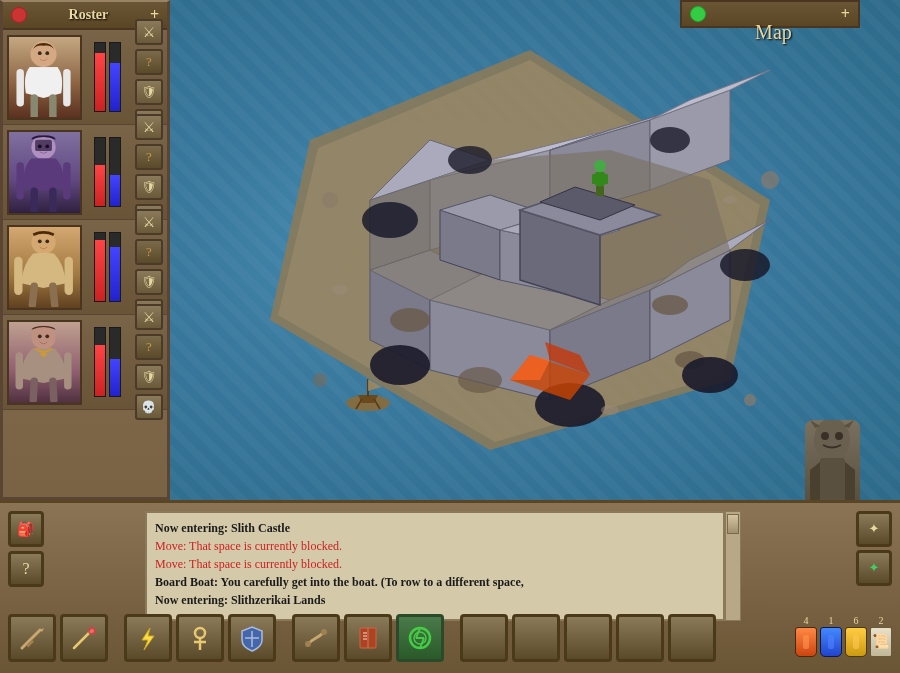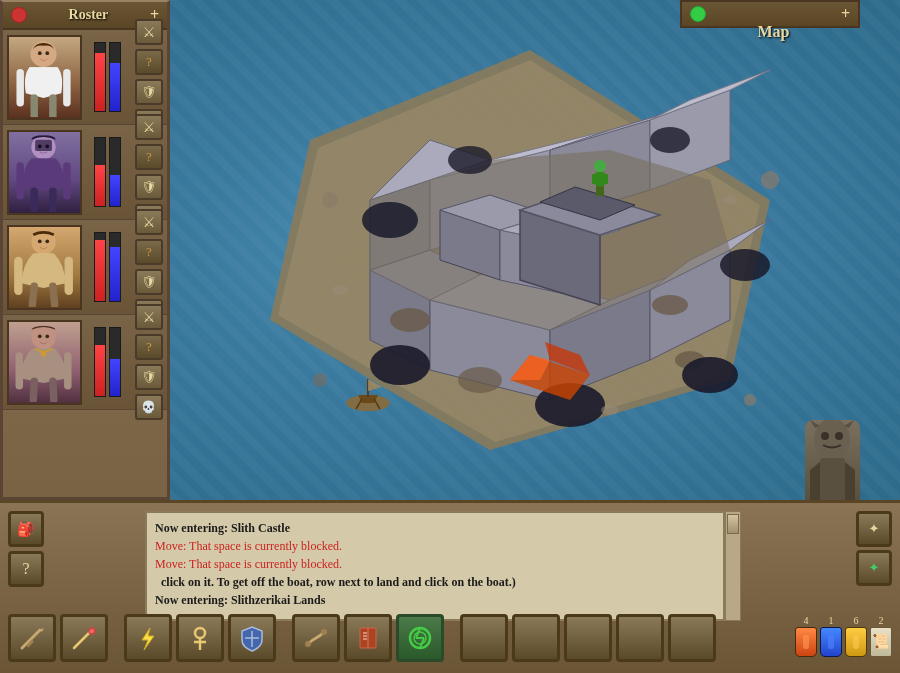--- a/index.html
+++ b/index.html
@@ -321,22 +321,22 @@
     .map-icon {
       width: 16px;
       height: 16px;
       background: #33cc44;
       border-radius: 50%;
       border: 1px solid #22aa33;
     }
 
     .map-title {
       color: #e8d8a0;
-      font-size: 16px;
-      font-weight: bold;
+      font-size: 20px;
+      font-weight: normal;
       text-shadow: 1px 1px 2px #000;
       margin-top: 36px;
     }
 
     
     .gargoyle {
       position: absolute;
       width: 55px;
       height: 80px;
       background: linear-gradient(180deg, #7a7060 0%, #5a5040 100%);
@@ -652,21 +652,21 @@
 
     <div style="position:absolute;left:8px;top:8px;display:flex;flex-direction:column;gap:4px;">
       <div class="toolbar-btn" style="width:36px;height:36px;font-size:14px;">🎒</div>
       <div class="toolbar-btn" style="width:36px;height:36px;font-size:16px;">?</div>
     </div>
 
     <div id="message-log">
       <div class="msg-line black">Now entering: Slith Castle</div>
       <div class="msg-line red">Move: That space is currently blocked.</div>
       <div class="msg-line red">Move: That space is currently blocked.</div>
-      <div class="msg-line black">&nbsp;&nbsp;click on it. To get off the boat, row next to land and click on the boat.)</div>
+      <div class="msg-line black">Board Boat: You carefully get into the boat. (To row to a different space,</div>
       <div class="msg-line black">Now entering: Slithzerikai Lands</div>
     </div>
 
     <div id="msg-scrollbar">
       <div id="msg-scrollbar-thumb"></div>
     </div>
 
     <div style="position:absolute;right:8px;top:8px;display:flex;flex-direction:column;gap:3px;">
       <div class="toolbar-btn" style="width:36px;height:36px;font-size:13px;">✦</div>
       <div class="toolbar-btn" style="width:36px;height:36px;font-size:13px;color:#44cc66;">✦</div>

